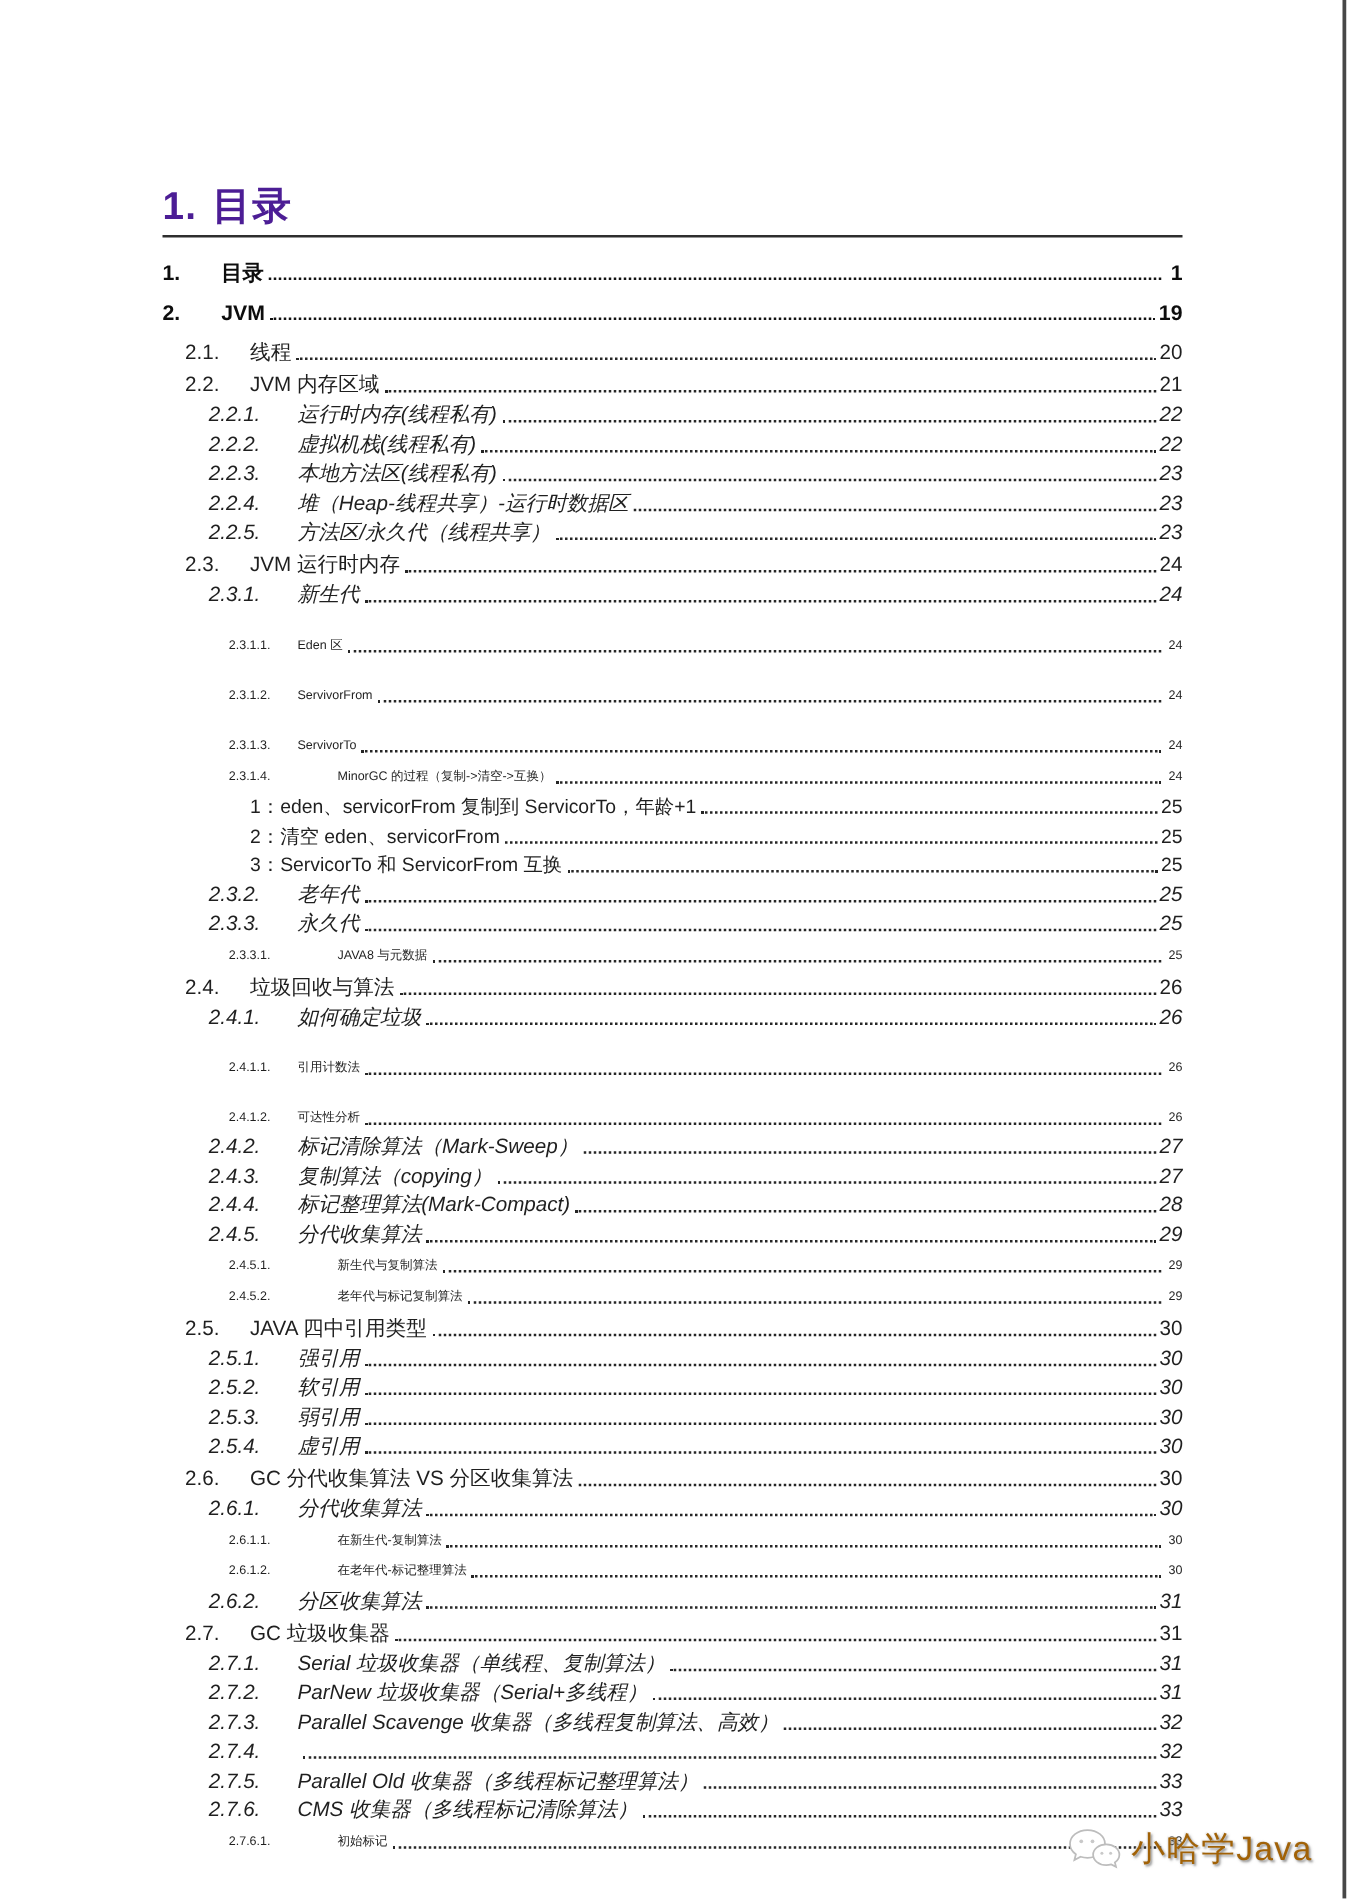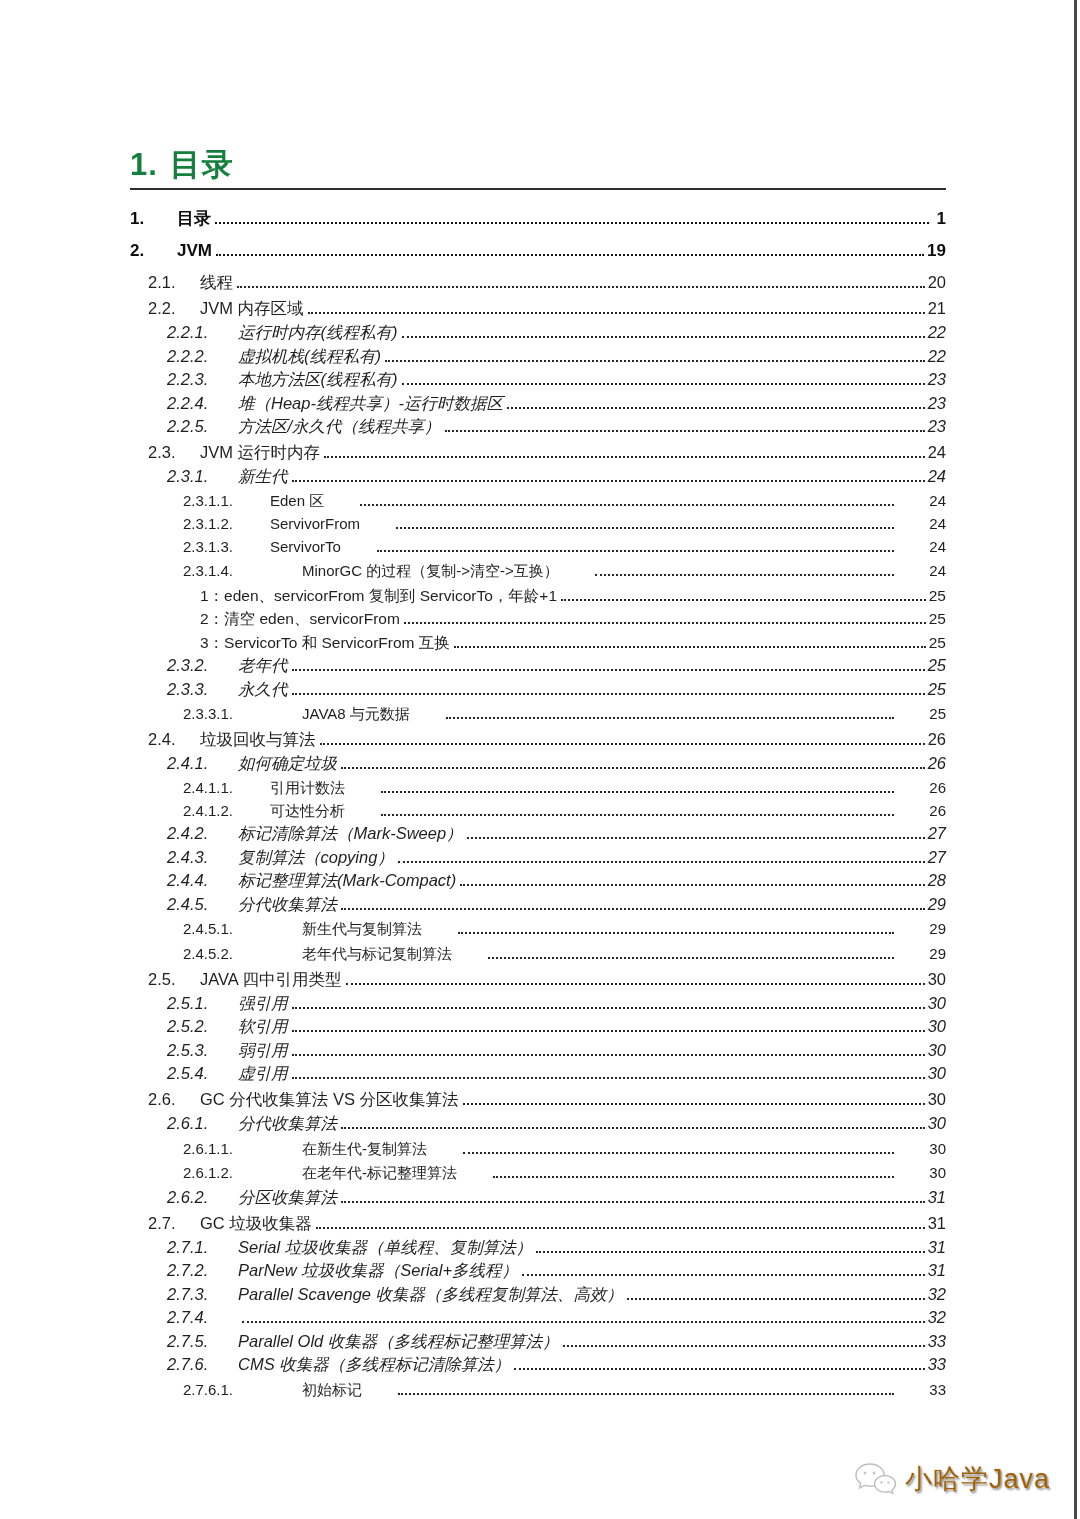--- a/index.html
+++ b/index.html
@@ -13,21 +13,21 @@
   }
   .scan-edge-right{
     position:absolute;top:0;bottom:0;right:3px;width:3px;
     background:#474747;
   }
   .page{
     position:absolute;top:148px;left:130px;width:816px;
   }
   .doc-title{
     margin:0;
-    font-size:31px;font-weight:bold;color:#15803d;
+    font-size:31px;font-weight:bold;color:#4c1d95;
     letter-spacing:1px;
     line-height:34px;
   }
   .doc-title .t-num{margin-right:12px;}
   .title-rule{
     height:0;border:none;border-top:2.5px solid #2e2e2e;
     margin:6px 0 0 0;
   }
   .toc{margin-top:18px;}
   .row{
@@ -49,21 +49,21 @@
   .lvl1{font-size:17px;font-weight:bold;color:#0d0d0d;margin:11px 0 11px 0;}
   .lvl1 .num{width:47px;}
   .lvl1 .dots{border-bottom-width:2.5px;border-color:#111;}
 
   .lvl2{font-size:16.5px;margin:5px 0 3px 18px;}
   .lvl2 .num{width:52px;}
 
   .lvl3{font-size:16.5px;font-style:italic;margin:2.5px 0 2.5px 37px;}
   .lvl3 .num{width:71px;}
 
-  .lvl4{font-size:15px;margin:2px 0 2px 53px;gap:32px;}
+  .lvl4{font-size:10px;margin:19px 0 2px 53px;}
   .lvl4 .num{width:55px;}
   .lvl4.wide{margin-top:3.5px;margin-bottom:3.5px;justify-content:center;}
   .lvl4.wide .num{width:87px;}
 
   .lvl5{font-size:15.5px;margin:2.5px 0 2.5px 70px;}
 
   .watermark{
     position:absolute;right:30px;bottom:22px;
     display:flex;align-items:center;gap:8px;
     color:#a16207;

